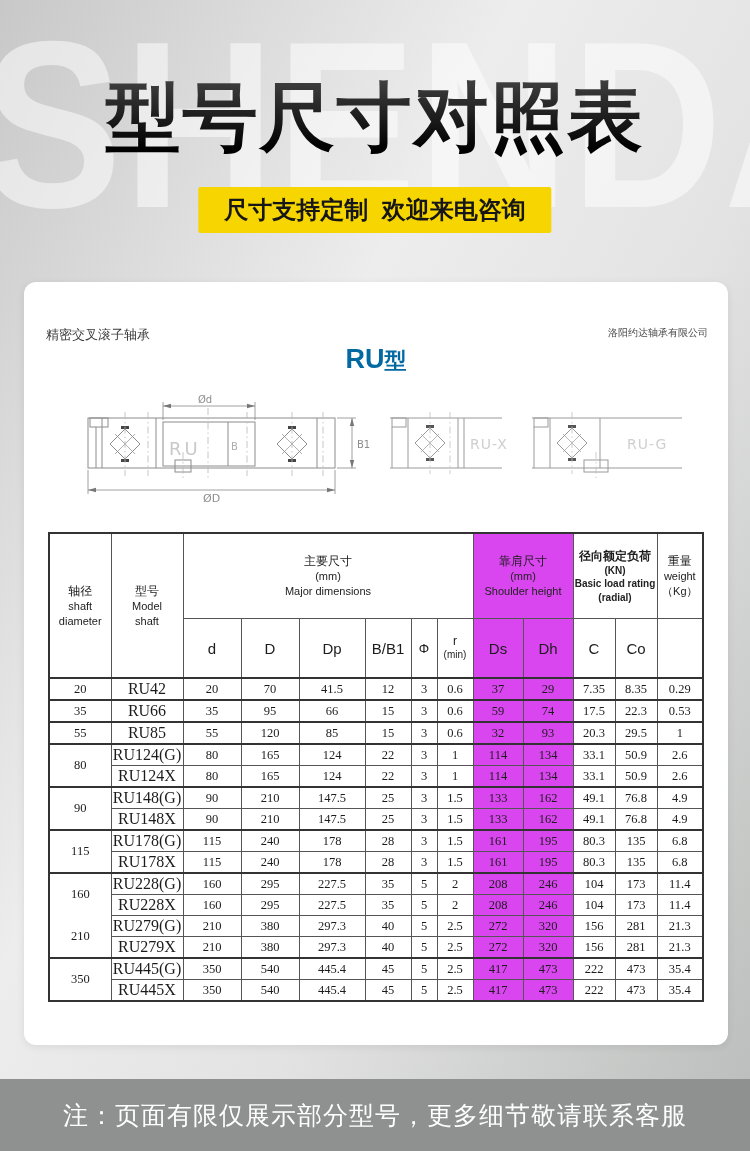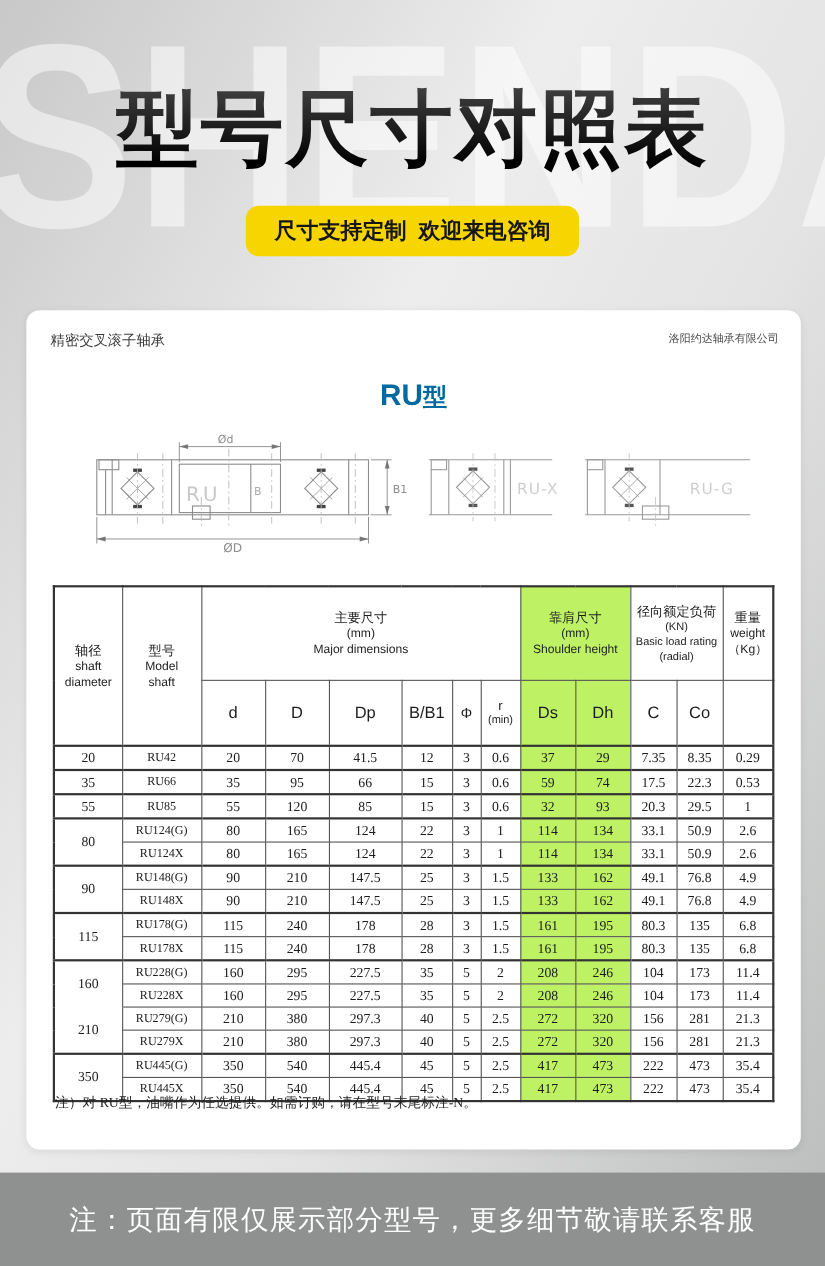--- a/index.html
+++ b/index.html
@@ -9,54 +9,54 @@
   .watermark{position:absolute;top:6px;left:-18px;font-size:238px;font-weight:700;line-height:1;
     color:rgba(255,255,255,0.52);letter-spacing:2px;white-space:nowrap;
     transform:scaleX(0.88);transform-origin:left top;user-select:none;}
   .page-title{position:absolute;top:68px;left:0;width:100%;text-align:center;
     font-size:75px;font-weight:900;color:#1b1b1b;letter-spacing:2px;}
   @supports ((-webkit-background-clip:text)){
     .page-title{background:linear-gradient(#4a4a4a,#000 80%);-webkit-background-clip:text;
       background-clip:text;-webkit-text-fill-color:transparent;}
   }
   .badge{position:absolute;top:187px;left:50%;transform:translateX(-50%);
-    background:#f6d500;border-radius:12px;height:46px;line-height:46px;padding:0 26px;
-    font-size:20px;font-weight:600;color:#161616;white-space:pre;}
+    background:#f6d500;border-radius:2px;height:46px;line-height:46px;padding:0 26px;
+    font-size:24px;font-weight:600;color:#161616;white-space:pre;}
   .card{position:absolute;left:24px;top:282px;width:704px;height:763px;background:#ffffff;
     border-radius:12px;box-shadow:0 2px 8px rgba(0,0,0,0.08);}
-  .card-head{position:absolute;top:19px;left:22px;right:20px;display:flex;
+  .card-head{position:absolute;top:44px;left:22px;right:20px;display:flex;
     justify-content:space-between;font-family:"Liberation Serif",serif;
     font-size:13px;color:#3a3a3a;}
   .card-head .right{font-size:10px;color:#4a4a4a;}
   .series{position:absolute;top:62px;left:0;width:100%;text-align:center;color:#0369a1;}
   .series .en{font-size:27px;font-weight:700;}
   .series .cn{font-size:22px;font-weight:700;font-family:"Liberation Serif",serif;}
   .drawing{position:absolute;top:112px;left:0;}
   .drawing text{font-family:"DejaVu Sans",sans-serif;}
 
   .spec-table{position:absolute;top:250px;left:24px;border-collapse:collapse;table-layout:fixed;
     width:654px;border:2px solid #333;}
   .spec-table th,.spec-table td{border:1px solid #555;text-align:center;vertical-align:middle;
     padding:0;font-weight:normal;color:#1c1c1c;}
   .spec-table thead tr.top th{height:84px;font-size:12px;line-height:1.35;}
   .spec-table thead th .en{font-size:11px;color:#222;}
-  .spec-table thead th.load{font-size:11.5px;line-height:1.25;}
+  .spec-table thead th.load{font-size:11.5px;line-height:1.25;font-weight:bold;}
   .spec-table thead th.load .en{font-size:10px;}
   .spec-table thead tr.sub th{height:58px;font-size:15px;border-bottom:2px solid #333;}
   .spec-table thead tr.sub th.phi{font-size:13px;}
   .spec-table thead tr.sub th.rmin{font-size:12px;line-height:1.15;}
   .spec-table thead tr.sub th.rmin .min{font-size:10px;}
   .spec-table td{height:20px;font-size:12.5px;font-family:"Liberation Serif",serif;}
-  .spec-table td.model{font-size:11px;}
-  .spec-table .yellow{background:#bef264;}
+  .spec-table td.model{font-size:16px;}
+  .spec-table .yellow{background:#d946ef;}
   .spec-table tr.grp td{border-top:2px solid #333;}
   .spec-table td.no-top{border-top:hidden !important;}
   .note{position:absolute;top:712px;left:26px;font-family:"Liberation Serif",serif;
     font-size:12.5px;color:#1e1e1e;}
-  .footer{position:absolute;left:0;bottom:0;width:100%;height:85px;background:#8e918f;
+  .footer{position:absolute;left:0;bottom:0;width:100%;height:72px;background:#8e918f;
     display:flex;align-items:center;justify-content:center;font-size:25px;color:#ffffff;
     letter-spacing:1px;}
 </style>
 </head>
 <body>
 
 <div class="page">
   <div class="watermark">SHENDA</div>
   <div class="page-title">型号尺寸对照表</div>
   <div class="badge">尺寸支持定制  欢迎来电咨询</div>
@@ -461,19 +461,18 @@
             <td>2.5</td>
             <td class="yellow">417</td>
             <td class="yellow">473</td>
             <td>222</td>
             <td>473</td>
             <td>35.4</td>
           </tr>
         </tbody>
     </table>
 
-    <div class="note">注）对 RU型，油嘴作为任选提供。如需订购，请在型号末尾标注-N。</div>
   </div>
 
   <div class="footer">
     <span>注：页面有限仅展示部分型号，更多细节敬请联系客服</span>
   </div>
 </div>
 
 </body></html>

